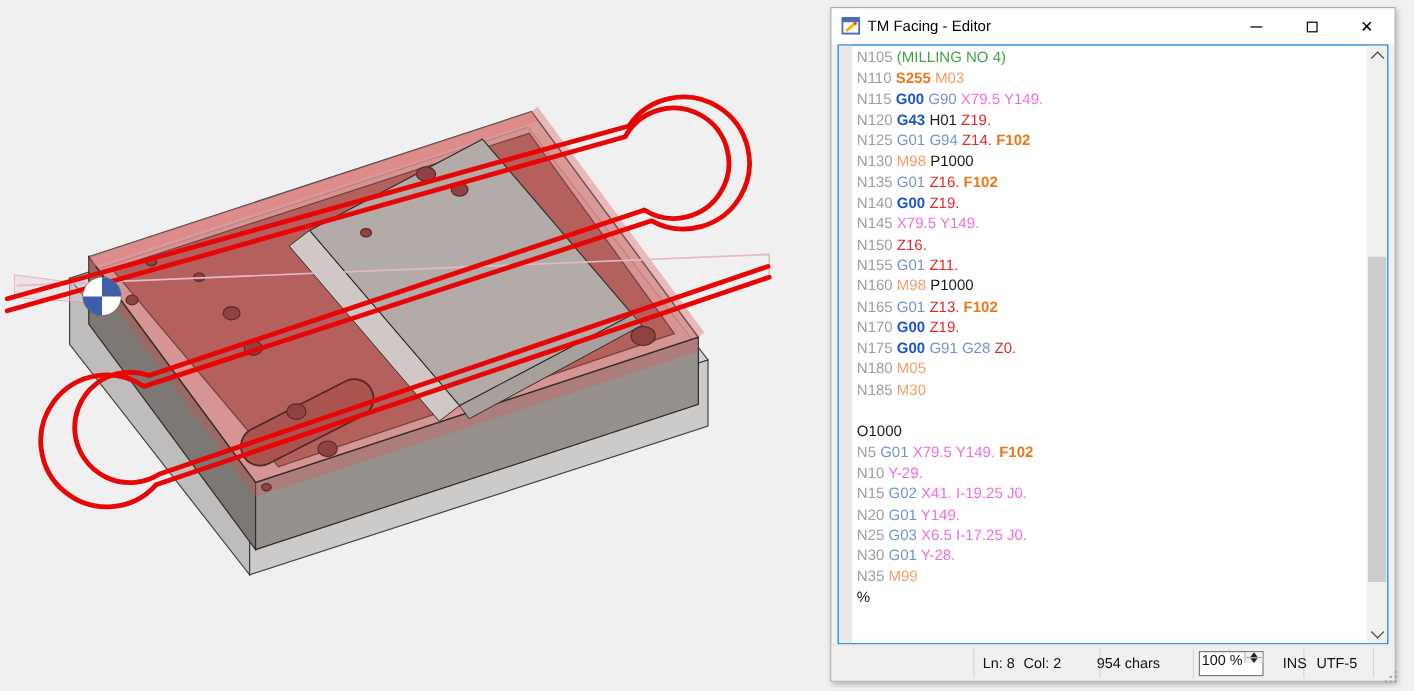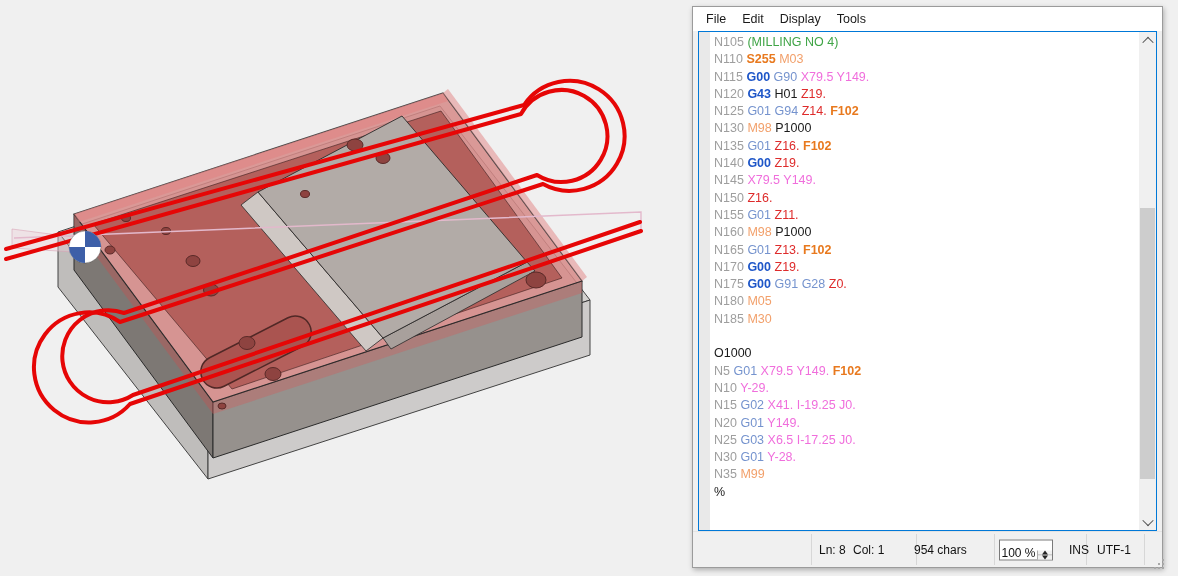--- a/index.html
+++ b/index.html
@@ -45,21 +45,21 @@
   .chev-up{width:7px;height:7px;border-top:1.5px solid #505050;border-left:1.5px solid #505050;transform:rotate(45deg) translate(1px,1px);}
   .chev-down{width:7px;height:7px;border-bottom:1.5px solid #505050;border-right:1.5px solid #505050;transform:rotate(45deg) translate(-1px,-1px);}
   .sb-thumb{position:absolute;left:1px;width:15px;top:176px;height:271px;background:#CDCDCD;}
   
   .statusbar{position:relative;flex:1 1 auto;background:#F0F0F0;border-top:1px solid #E3E3E3;font-size:12px;color:#111;}
   .sep{position:absolute;top:2px;bottom:2px;width:1px;background:#D7D7D7;}
   .sfield{position:absolute;top:50%;transform:translateY(-50%);white-space:nowrap;}
   .zoombox{
     position:absolute;left:306px;top:50%;transform:translateY(-50%);
     width:54px;height:21px;background:#fff;border:1px solid #7A7A7A;box-sizing:border-box;
-    display:flex;align-items:flex-end;
+    display:flex;align-items:flex-start;
   }
   .zoomval{flex:1 1 auto;display:flex;align-items:center;justify-content:center;font-size:12px;}
   .spin{width:14px;border-left:1px solid #ACACAC;display:flex;flex-direction:column;}
   .spin div{flex:1;display:flex;align-items:center;justify-content:center;background:#F0F0F0;}
   .spin .up{border-bottom:1px solid #ACACAC;}
   .tri-up{width:0;height:0;border-left:3px solid transparent;border-right:3px solid transparent;border-bottom:4px solid #222;}
   .tri-down{width:0;height:0;border-left:3px solid transparent;border-right:3px solid transparent;border-top:4px solid #222;}
   .grip{position:absolute;right:6px;bottom:6px;width:2px;height:2px;background:transparent;
     box-shadow:8px 0 0 #A8A8A8,4px 4px 0 #A8A8A8,8px 4px 0 #A8A8A8,0 8px 0 #A8A8A8,4px 8px 0 #A8A8A8,8px 8px 0 #A8A8A8;}
 </style>
@@ -113,27 +113,41 @@
     <g>
       <circle cx="85" cy="247" r="16" fill="#FFFFFF" stroke="rgba(0,0,0,0.25)" stroke-width="1"></circle>
       <path d="M85,231 A16,16 0 0 1 101,247 L85,247 Z" style="fill:var(--origin-blue)"></path>
       <path d="M85,263 A16,16 0 0 1 69,247 L85,247 Z" style="fill:var(--origin-blue)"></path>
     </g>
   </svg>
 </div>
 
 <div class="win">
 
+  <div class="titlebar">
+    <svg class="app-icon" viewBox="0 0 16 16">
+      <rect x="1" y="1" width="14" height="13" fill="#fff" stroke="#4A6DB5" stroke-width="1.6"></rect>
+      <rect x="1" y="1" width="14" height="3.5" fill="#4A6DB5"></rect>
+      <line x1="4" y1="12" x2="12" y2="5" stroke="#F2B705" stroke-width="2.4"></line>
+      <line x1="11" y1="4.6" x2="12.6" y2="6.4" stroke="#D94A2B" stroke-width="2"></line>
+    </svg>
+    <span class="title">TM Facing - Editor</span>
+    <div class="caption">
+      <div class="capbtn">
+          <span class="min-glyph"></span>
+        </div>
+      <div class="capbtn">
+          <span class="max-glyph"></span>
+        </div>
+      <div class="capbtn">
+          <span class="close-glyph">✕</span>
+        </div>
+    </div>
+  </div>
 
-  <div class="menubar">
-    <span class="menu-item">File</span>
-    <span class="menu-item">Edit</span>
-    <span class="menu-item">Display</span>
-    <span class="menu-item">Tools</span>
-  </div>
 
   <div class="client">
     <div class="codearea">
       <div class="gutter"></div>
       <div class="code"><div class="code-line"><span style="color: rgb(158, 158, 158);">N105</span> <span style="color: rgb(63, 164, 70);">(MILLING NO 4)</span></div><div class="code-line"><span style="color: rgb(158, 158, 158);">N110</span> <span style="color: rgb(232, 121, 30); font-weight: bold;">S255</span> <span style="color: rgb(242, 160, 107);">M03</span></div><div class="code-line"><span style="color: rgb(158, 158, 158);">N115</span> <span style="color: rgb(30, 86, 200); font-weight: bold;">G00</span> <span style="color: rgb(117, 147, 206);">G90</span> <span style="color: rgb(240, 110, 220);">X79.5 Y149.</span></div><div class="code-line"><span style="color: rgb(158, 158, 158);">N120</span> <span style="color: rgb(30, 86, 200); font-weight: bold;">G43</span> <span style="color: rgb(26, 26, 26);">H01</span> <span style="color: rgb(222, 43, 43);">Z19.</span></div><div class="code-line"><span style="color: rgb(158, 158, 158);">N125</span> <span style="color: rgb(117, 147, 206);">G01</span> <span style="color: rgb(117, 147, 206);">G94</span> <span style="color: rgb(222, 43, 43);">Z14.</span> <span style="color: rgb(232, 121, 30); font-weight: bold;">F102</span></div><div class="code-line"><span style="color: rgb(158, 158, 158);">N130</span> <span style="color: rgb(242, 160, 107);">M98</span> <span style="color: rgb(26, 26, 26);">P1000</span></div><div class="code-line"><span style="color: rgb(158, 158, 158);">N135</span> <span style="color: rgb(117, 147, 206);">G01</span> <span style="color: rgb(222, 43, 43);">Z16.</span> <span style="color: rgb(232, 121, 30); font-weight: bold;">F102</span></div><div class="code-line"><span style="color: rgb(158, 158, 158);">N140</span> <span style="color: rgb(30, 86, 200); font-weight: bold;">G00</span> <span style="color: rgb(222, 43, 43);">Z19.</span></div><div class="code-line"><span style="color: rgb(158, 158, 158);">N145</span> <span style="color: rgb(240, 110, 220);">X79.5 Y149.</span></div><div class="code-line"><span style="color: rgb(158, 158, 158);">N150</span> <span style="color: rgb(222, 43, 43);">Z16.</span></div><div class="code-line"><span style="color: rgb(158, 158, 158);">N155</span> <span style="color: rgb(117, 147, 206);">G01</span> <span style="color: rgb(222, 43, 43);">Z11.</span></div><div class="code-line"><span style="color: rgb(158, 158, 158);">N160</span> <span style="color: rgb(242, 160, 107);">M98</span> <span style="color: rgb(26, 26, 26);">P1000</span></div><div class="code-line"><span style="color: rgb(158, 158, 158);">N165</span> <span style="color: rgb(117, 147, 206);">G01</span> <span style="color: rgb(222, 43, 43);">Z13.</span> <span style="color: rgb(232, 121, 30); font-weight: bold;">F102</span></div><div class="code-line"><span style="color: rgb(158, 158, 158);">N170</span> <span style="color: rgb(30, 86, 200); font-weight: bold;">G00</span> <span style="color: rgb(222, 43, 43);">Z19.</span></div><div class="code-line"><span style="color: rgb(158, 158, 158);">N175</span> <span style="color: rgb(30, 86, 200); font-weight: bold;">G00</span> <span style="color: rgb(117, 147, 206);">G91</span> <span style="color: rgb(117, 147, 206);">G28</span> <span style="color: rgb(222, 43, 43);">Z0.</span></div><div class="code-line"><span style="color: rgb(158, 158, 158);">N180</span> <span style="color: rgb(242, 160, 107);">M05</span></div><div class="code-line"><span style="color: rgb(158, 158, 158);">N185</span> <span style="color: rgb(242, 160, 107);">M30</span></div><div class="code-line">&nbsp;</div><div class="code-line"><span style="color: rgb(26, 26, 26);">O1000</span></div><div class="code-line"><span style="color: rgb(158, 158, 158);">N5</span> <span style="color: rgb(117, 147, 206);">G01</span> <span style="color: rgb(240, 110, 220);">X79.5 Y149.</span> <span style="color: rgb(232, 121, 30); font-weight: bold;">F102</span></div><div class="code-line"><span style="color: rgb(158, 158, 158);">N10</span> <span style="color: rgb(240, 110, 220);">Y-29.</span></div><div class="code-line"><span style="color: rgb(158, 158, 158);">N15</span> <span style="color: rgb(117, 147, 206);">G02</span> <span style="color: rgb(240, 110, 220);">X41. I-19.25 J0.</span></div><div class="code-line"><span style="color: rgb(158, 158, 158);">N20</span> <span style="color: rgb(117, 147, 206);">G01</span> <span style="color: rgb(240, 110, 220);">Y149.</span></div><div class="code-line"><span style="color: rgb(158, 158, 158);">N25</span> <span style="color: rgb(117, 147, 206);">G03</span> <span style="color: rgb(240, 110, 220);">X6.5 I-17.25 J0.</span></div><div class="code-line"><span style="color: rgb(158, 158, 158);">N30</span> <span style="color: rgb(117, 147, 206);">G01</span> <span style="color: rgb(240, 110, 220);">Y-28.</span></div><div class="code-line"><span style="color: rgb(158, 158, 158);">N35</span> <span style="color: rgb(242, 160, 107);">M99</span></div><div class="code-line"><span style="color: rgb(26, 26, 26);">%</span></div></div>
       <div class="vscroll">
         <div class="sb-btn sb-up">
             <span class="chev-up"></span>
           </div>
         <div class="sb-thumb"></div>
@@ -144,33 +158,33 @@
     </div>
 
     <div class="statusbar">
       <div class="sep" style="left:118px"></div>
       <div class="sep" style="left:223px"></div>
       <div class="sep" style="left:301px"></div>
       <div class="sep" style="left:393px"></div>
       <div class="sep" style="left:451px"></div>
 
       <span class="sfield" style="left:126px">Ln: 8</span>
-      <span class="sfield" style="left:160px">Col: 1</span>
+      <span class="sfield" style="left:160px">Col: 2</span>
       <span class="sfield" style="left:221px">954 chars</span>
 
       <div class="zoombox">
         <span class="zoomval">100 %</span>
         <div class="spin">
           <div class="up">
               <span class="tri-up"></span>
             </div>
           <div>
               <span class="tri-down"></span>
             </div>
         </div>
       </div>
 
       <span class="sfield" style="left:376px">INS</span>
-      <span class="sfield" style="left:404px">UTF-1</span>
+      <span class="sfield" style="left:404px">UTF-5</span>
       <div class="grip"></div>
     </div>
   </div>
 </div>
 
 </body></html>

